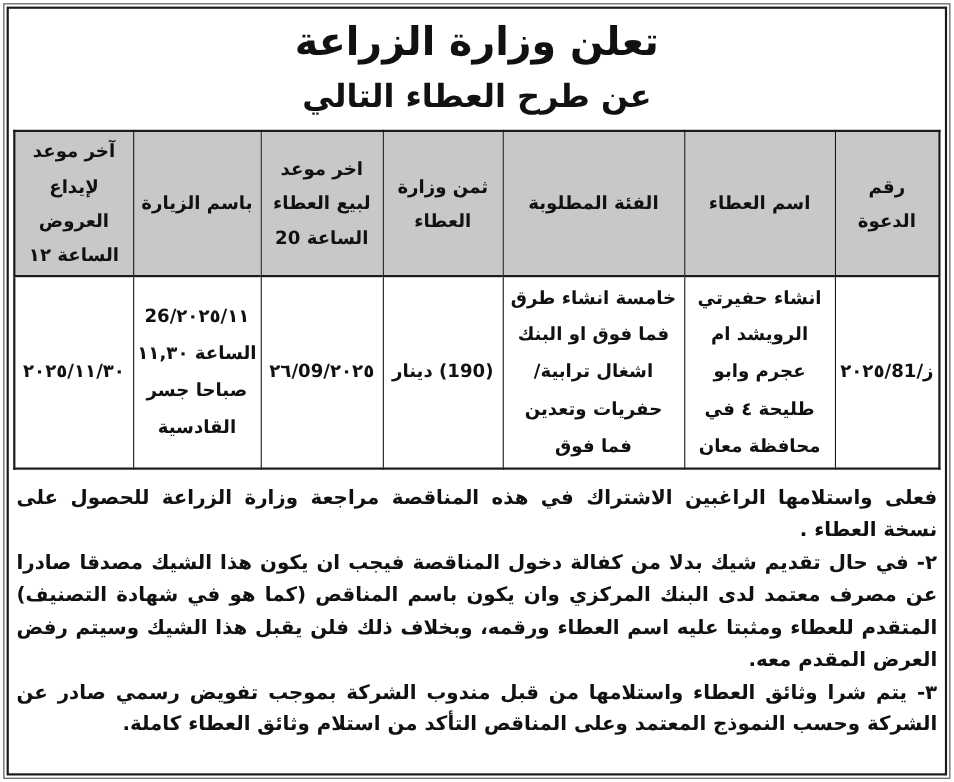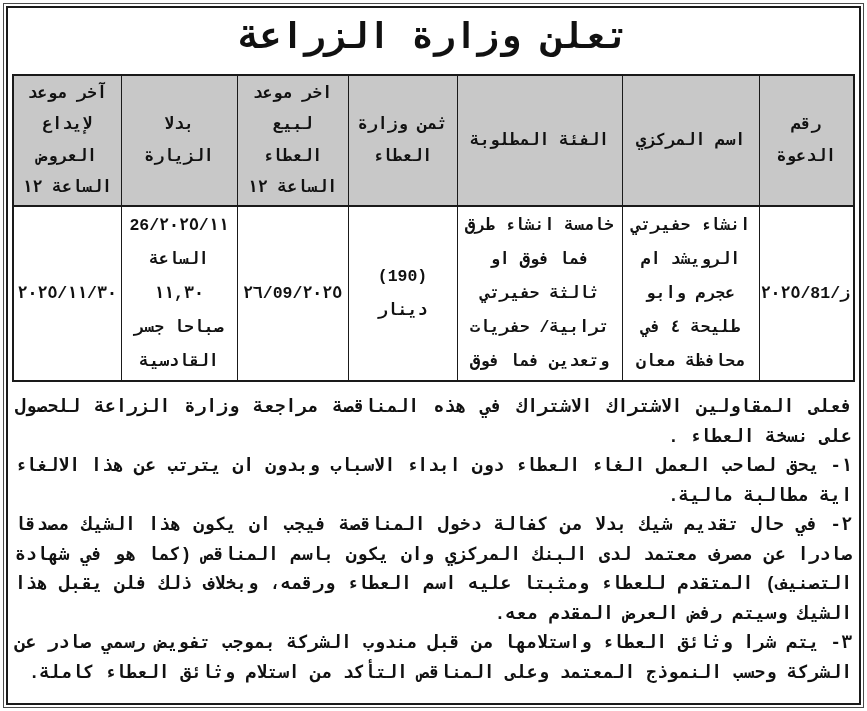--- a/index.html
+++ b/index.html
@@ -19,21 +19,20 @@
     position: absolute;
     inset: 3px;
     border: 1px solid #4a4a4a;
   }
   .frame-inner {
     position: absolute;
     inset: 2px;
     border: 2px solid var(--border, #1a1a1a);
     overflow: hidden;
     background: var(--page-bg, #ffffff);
-    font-family: Liberation Mono, monospace;
   }
   .title-1 {
     margin-top: 8px;
     text-align: center;
     font-size: 36px;
     font-weight: bold;
     line-height: 1.25;
   }
   .title-2 {
     margin-top: 8px;
@@ -79,57 +78,57 @@
   }
   .notes p { margin: 0; }
 </style>
 </head>
 <body>
 
 <div class="frame-outer">
   <div class="frame-inner">
 
     <div class="title-1">تعلن وزارة الزراعة</div>
+    <div class="title-2">عن طرح العطاء التالي</div>
 
     <table class="tender">
       <colgroup>
         <col style="width:95px">
         <col style="width:137px">
         <col style="width:165px">
         <col style="width:109px">
         <col style="width:111px">
         <col style="width:116px">
         <col style="width:108px">
       </colgroup>
       <thead>
         <tr>
           <th>رقم الدعوة</th>
-          <th>اسم المركزي</th>
+          <th>اسم العطاء</th>
           <th>الفئة المطلوبة</th>
           <th>ثمن وزارة العطاء</th>
-          <th>اخر موعد لبيع العطاء الساعة ١٢</th>
-          <th>بدلا الزيارة</th>
+          <th>اخر موعد لبيع العطاء الساعة 20</th>
+          <th>باسم الزيارة</th>
           <th>آخر موعد لإيداع العروض الساعة ١٢</th>
         </tr>
       </thead>
       <tbody>
         <tr>
           <td>ز/81‏/٢٠٢٥</td>
           <td>انشاء حفيرتي الرويشد ام عجرم وابو طليحة ٤ في محافظة معان</td>
-          <td>خامسة انشاء طرق فما فوق او ثالثة حفيرتي ترابية/ حفريات وتعدين فما فوق</td>
+          <td>خامسة انشاء طرق فما فوق او البنك اشغال ترابية/ حفريات وتعدين فما فوق</td>
           <td>(190) دينار</td>
           <td>٢٠٢٥/09/٢٦</td>
           <td>٢٠٢٥/١١/26 الساعة ١١,٣٠ صباحا جسر القادسية</td>
           <td>٢٠٢٥/١١/٣٠</td>
         </tr>
       </tbody>
     </table>
 
     <div class="notes">
-      <p>فعلى المقاولين الاشتراك الاشتراك في هذه المناقصة مراجعة وزارة الزراعة للحصول على نسخة العطاء .</p>
-      <p>١- يحق لصاحب العمل الغاء العطاء دون ابداء الاسباب وبدون ان يترتب عن هذا الالغاء اية مطالبة مالية.</p>
+      <p>فعلى واستلامها الراغبين الاشتراك في هذه المناقصة مراجعة وزارة الزراعة للحصول على نسخة العطاء .</p>
       <p>٢- في حال تقديم شيك بدلا من كفالة دخول المناقصة فيجب ان يكون هذا الشيك مصدقا صادرا عن مصرف معتمد لدى البنك المركزي وان يكون باسم المناقص (كما هو في شهادة التصنيف) المتقدم للعطاء ومثبتا عليه اسم العطاء ورقمه، وبخلاف ذلك فلن يقبل هذا الشيك وسيتم رفض العرض المقدم معه.</p>
       <p>٣- يتم شرا وثائق العطاء واستلامها من قبل مندوب الشركة بموجب تفويض رسمي صادر عن الشركة وحسب النموذج المعتمد وعلى المناقص التأكد من استلام وثائق العطاء كاملة.</p>
 
     </div>
 
   </div>
 </div>
 
 </body></html>

